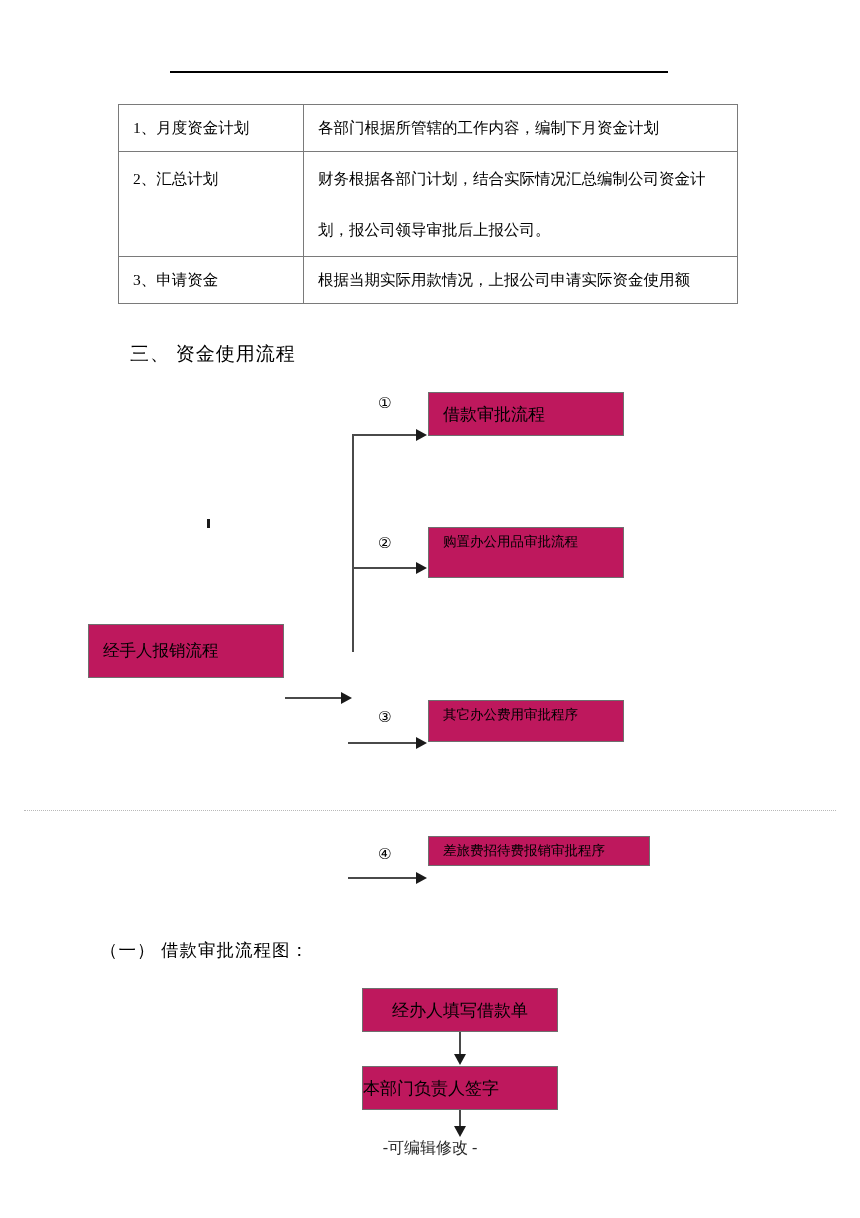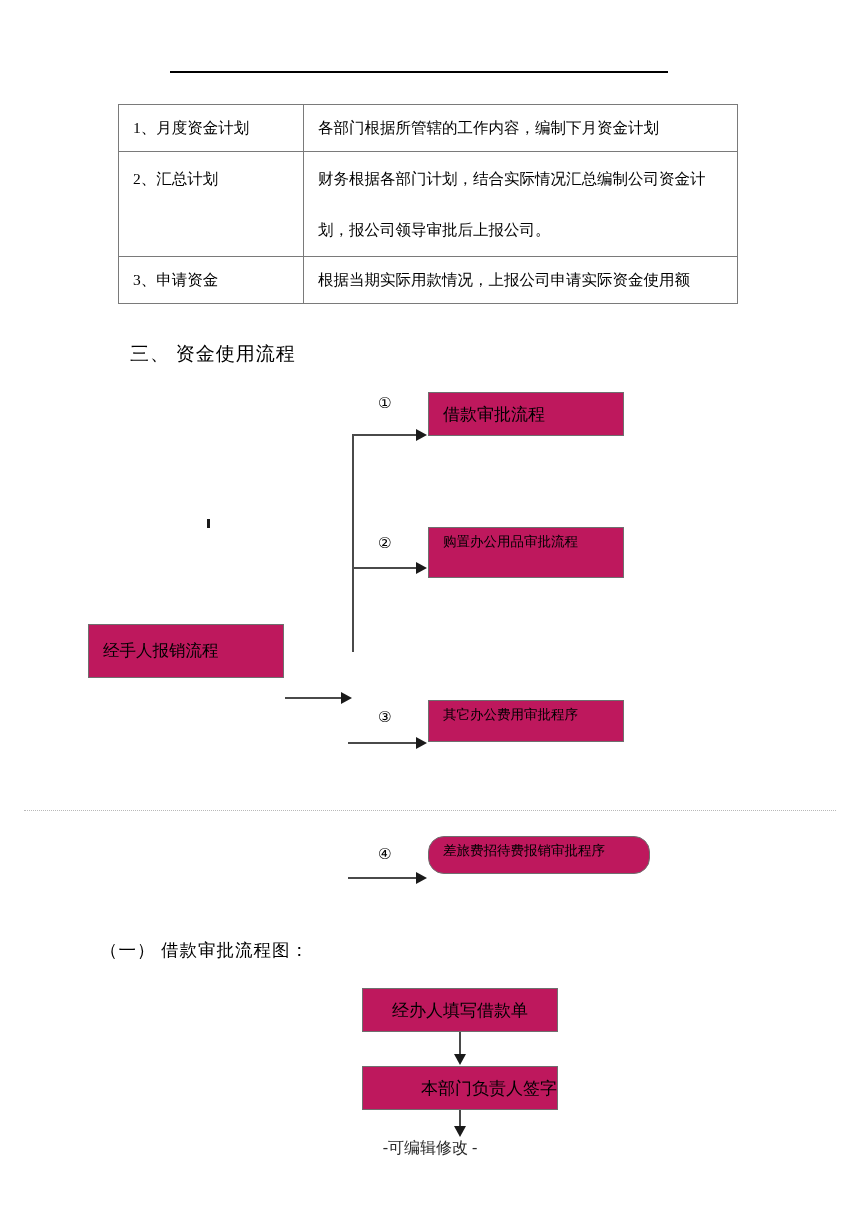--- a/index.html
+++ b/index.html
@@ -202,34 +202,34 @@
     <span>其它办公费用审批程序</span>
   </div>
 
   <div class="stray-mark"></div>
 
   <div class="page-break"></div>
 
   <div class="hline" style="left:348px; top:877px; width:70px;"></div>
   <div class="arrow-right" style="left:416px; top:872px;"></div>
   <div class="circled" style="left:378px; top:845px;">④</div>
-  <div class="node" style="left:428px; top:836px; width:222px; height:38px; padding-left:14px; font-size:13.5px; align-items:flex-start; padding-top:5px;border-radius:16px;">
+  <div class="node" style="left:428px; top:836px; width:222px; height:30px; padding-left:14px; font-size:13.5px; align-items:flex-start; padding-top:5px;">
     <span>差旅费招待费报销审批程序</span>
   </div>
 
   <div class="heading" id="heading-1">（一）  借款审批流程图：</div>
 
   <div class="node" style="left:362px; top:988px; width:196px; height:44px; justify-content:center; font-size:17px;">
     <span>经办人填写借款单</span>
   </div>
 
   <div class="vline" style="left:459px; top:1032px; height:26px;"></div>
   <div class="arrow-down" style="left:454px; top:1054px;"></div>
 
-  <div class="node" style="left:362px; top:1066px; width:196px; height:44px; justify-content:flex-end; font-size:17px;">
+  <div class="node" style="left:362px; top:1066px; width:196px; height:44px; justify-content:flex-start; font-size:17px;">
     <span>本部门负责人签字</span>
   </div>
 
   <div class="vline" style="left:459px; top:1110px; height:20px;"></div>
   <div class="arrow-down" style="left:454px; top:1126px;"></div>
 
   <div class="footer-note">-可编辑修改 -</div>
 
 </div>
 

